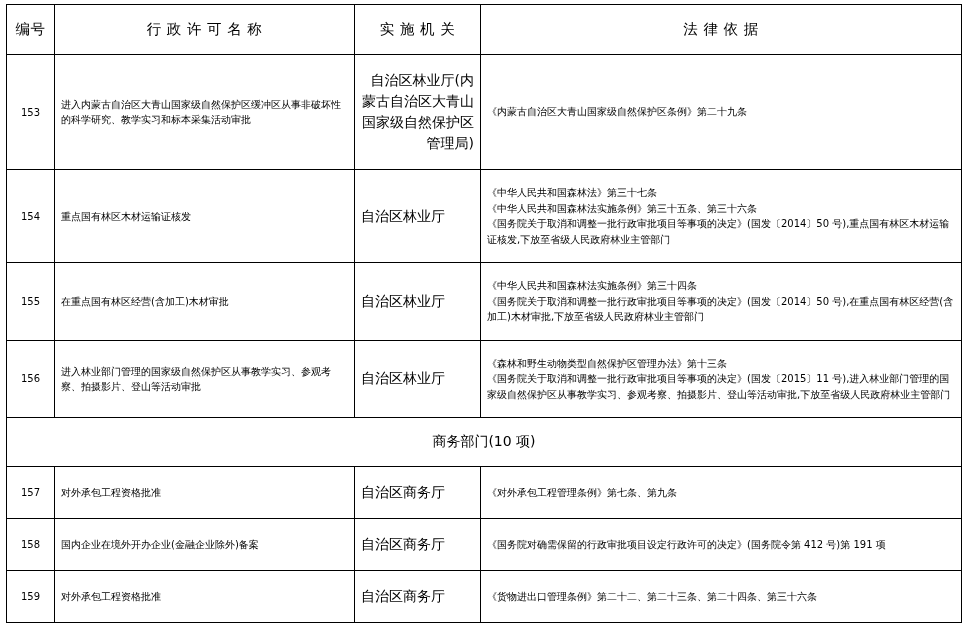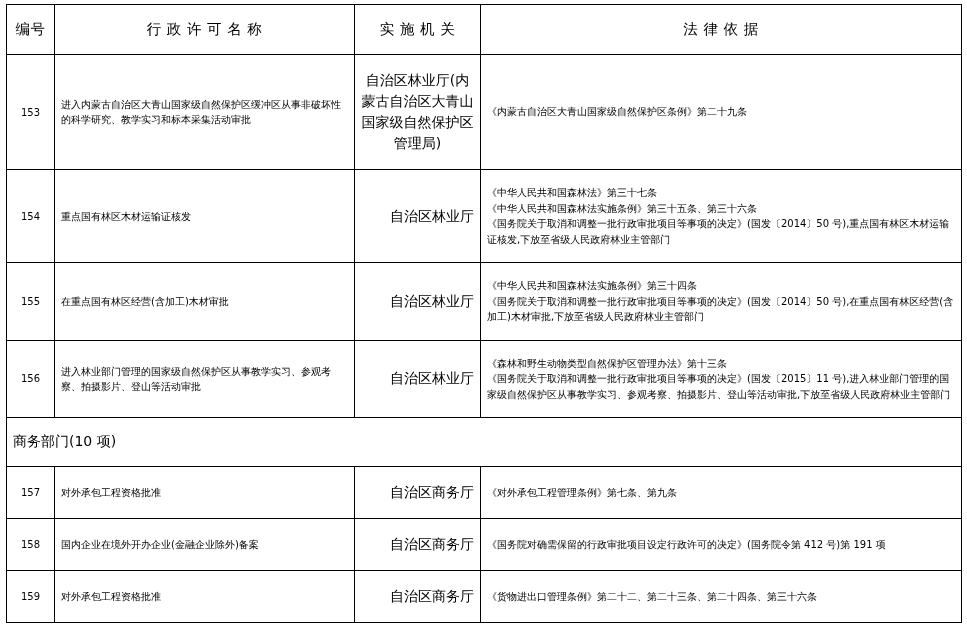--- a/index.html
+++ b/index.html
@@ -52,34 +52,34 @@
     font-size: 10px;
   }
   td.cell-name {
     font-size: 10px;
     line-height: 1.5;
     text-align: left;
   }
   td.cell-org {
     font-size: 14px;
     line-height: 1.5;
-    text-align: right;
+    text-align: left;
   }
   td.cell-org.left {
-    text-align: center;
+    text-align: right;
   }
   td.cell-law {
     font-size: 10px;
     line-height: 1.55;
     text-align: left;
     border-radius: 25px;
   }
   td.section-row {
     font-size: 14px;
-    text-align: left;
+    text-align: center;
     padding: 6px 8px;
   }
   .law-line {
     white-space: normal;
   }
 </style>
 </head>
 <body>
 
 <div class="page">

